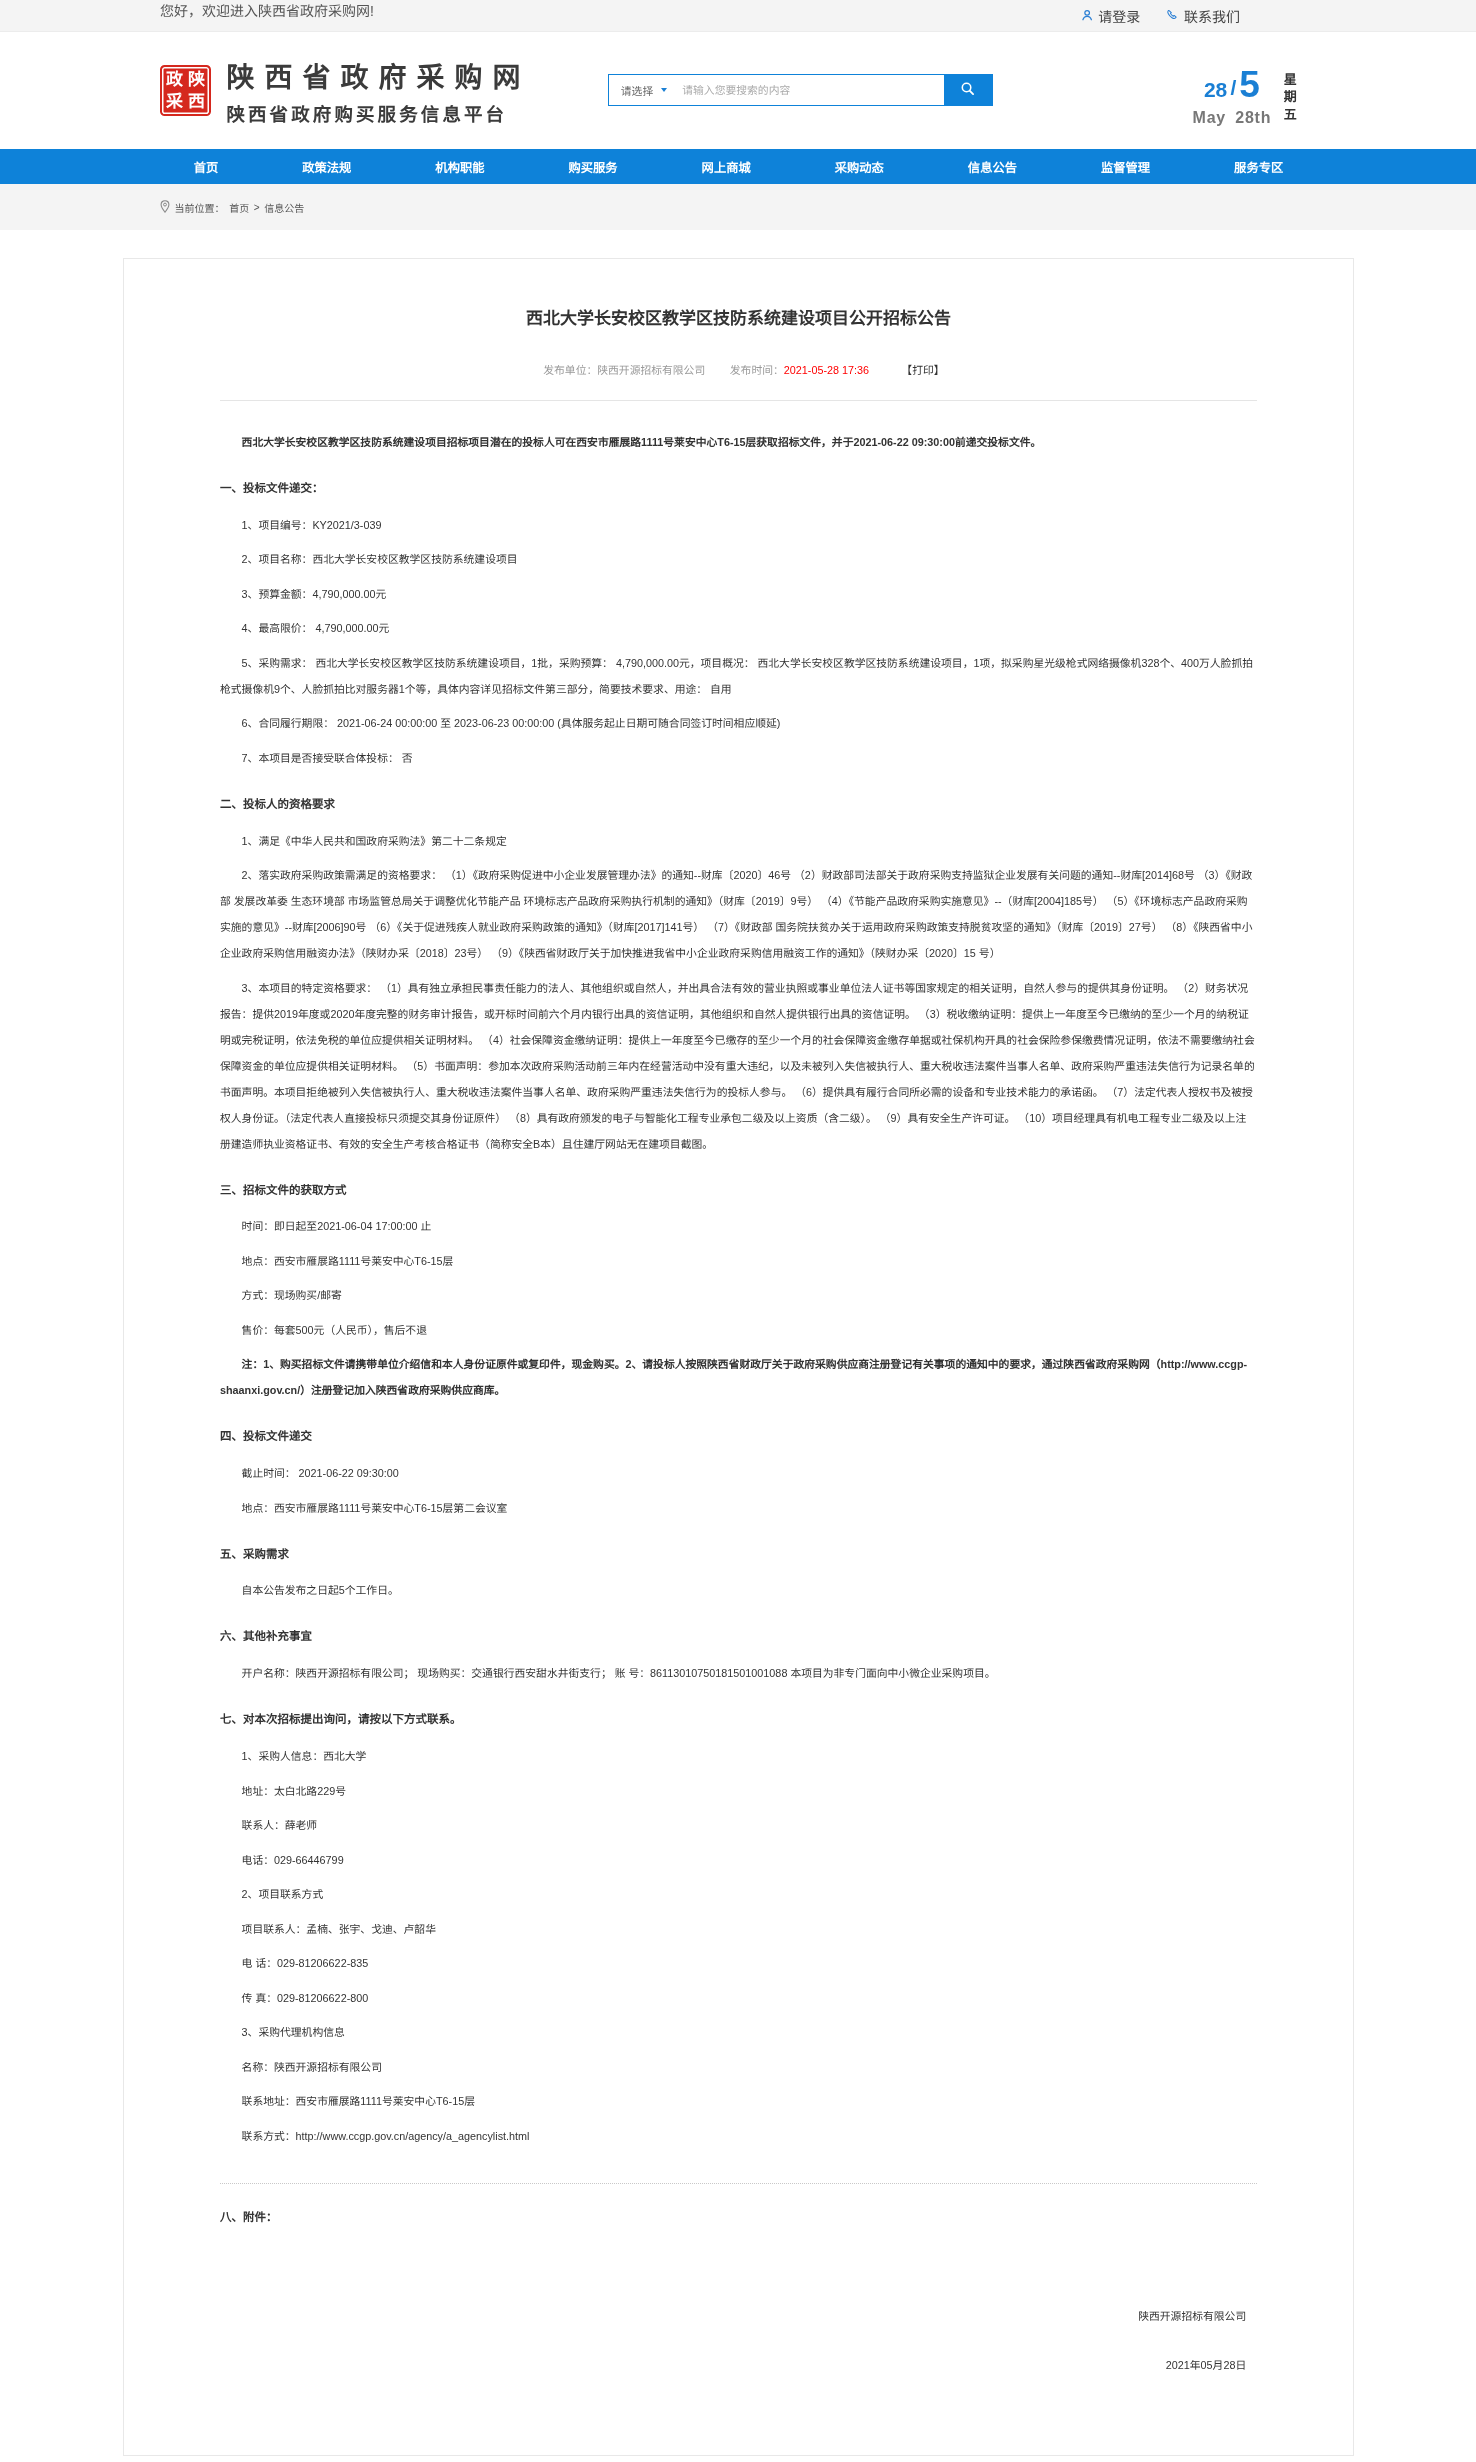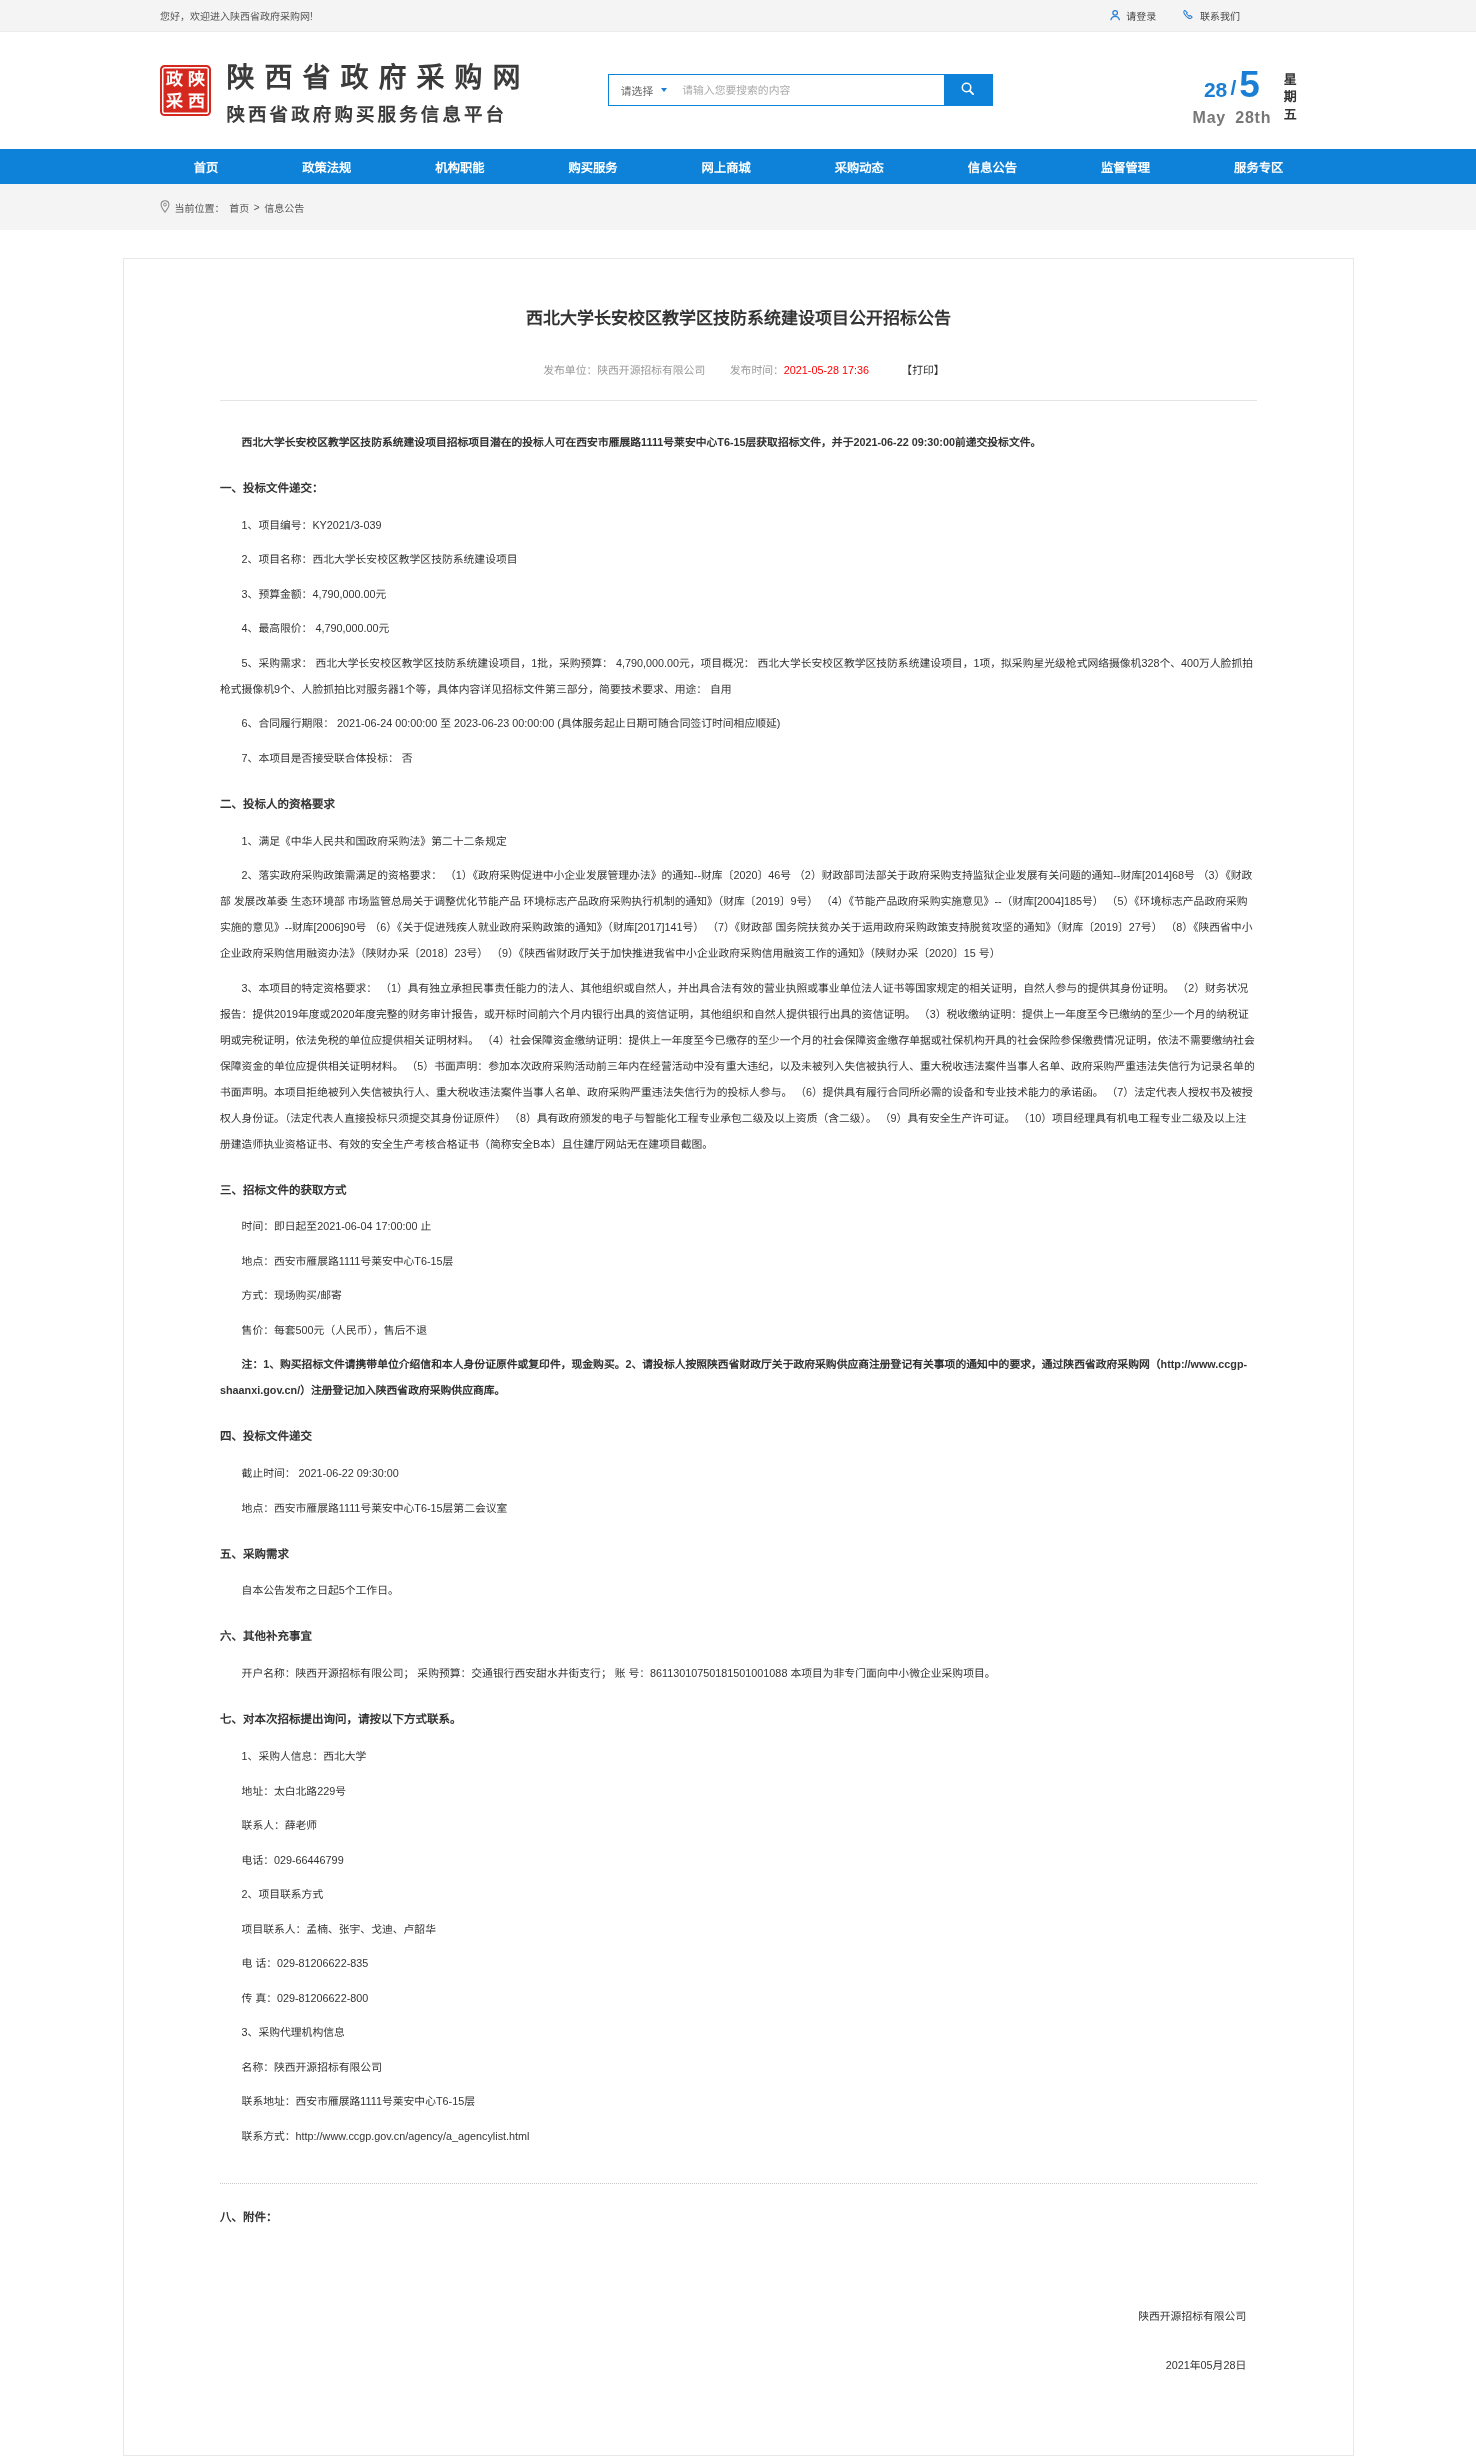--- a/index.html
+++ b/index.html
@@ -6,21 +6,21 @@
   body {
     width: 1477px;
     background: #fff;
     font-family: "Liberation Sans", "DejaVu Sans", sans-serif;
     color: #333;
   }
   .container { width: 1200px; margin: 0 auto; position: relative; }
 
   
   .topbar { height: 32px; background: #f4f4f4; border-bottom: 0.8px solid #ececec; }
-  .topbar-inner { display: flex; align-items: center; height: 100%; padding: 0 21.5px; font-size: 10px; color: #555; }
+  .topbar-inner { display: flex; height: 100%; padding: 0 21.5px; font-size: 14px; color: #555; }
   .topbar-right { margin-left: auto; margin-right: 77px; display: flex; align-items: center; gap: 26px; }
   .topbar-link { display: flex; align-items: center; gap: 5.4px; color: #444; cursor: pointer; }
   .topbar-link svg { display: block; }
 
   
   .header { background: #fff; height: 117px; }
   .header-inner { display: flex; align-items: center; height: 100%; padding-left: 21.5px; }
   .logo {
     width: 51px; height: 51px; background: #d5281e; border-radius: 4.6px;
     border: 2.3px solid #d5281e; box-shadow: inset 0 0 0 1.5px #fff;
@@ -219,21 +219,21 @@
           <p class="para">地点：西安市雁展路1111号莱安中心T6-15层</p>
           <p class="para">方式：现场购买/邮寄</p>
           <p class="para">售价：每套500元（人民币），售后不退</p>
           <p class="para bold">注：1、购买招标文件请携带单位介绍信和本人身份证原件或复印件，现金购买。2、请投标人按照陕西省财政厅关于政府采购供应商注册登记有关事项的通知中的要求，通过陕西省政府采购网（http://www.ccgp-shaanxi.gov.cn/）注册登记加入陕西省政府采购供应商库。</p>
           <h3 class="sec-heading">四、投标文件递交</h3>
           <p class="para">截止时间： 2021-06-22 09:30:00</p>
           <p class="para">地点：西安市雁展路1111号莱安中心T6-15层第二会议室</p>
           <h3 class="sec-heading">五、采购需求</h3>
           <p class="para">自本公告发布之日起5个工作日。</p>
           <h3 class="sec-heading">六、其他补充事宜</h3>
-          <p class="para">开户名称：陕西开源招标有限公司； 采购预算：交通银行西安甜水井街支行； 账 号：86113010750181501001088 本项目为非专门面向中小微企业采购项目。</p>
+          <p class="para">开户名称：陕西开源招标有限公司； 现场购买：交通银行西安甜水井街支行； 账 号：86113010750181501001088 本项目为非专门面向中小微企业采购项目。</p>
           <h3 class="sec-heading">七、对本次招标提出询问，请按以下方式联系。</h3>
           <p class="para">1、采购人信息：西北大学</p>
           <p class="para">地址：太白北路229号</p>
           <p class="para">联系人：薛老师</p>
           <p class="para">电话：029-66446799</p>
           <p class="para">2、项目联系方式</p>
           <p class="para">项目联系人：孟楠、张宇、戈迪、卢韶华</p>
           <p class="para">电 话：029-81206622-835</p>
           <p class="para">传 真：029-81206622-800</p>
           <p class="para">3、采购代理机构信息</p>

